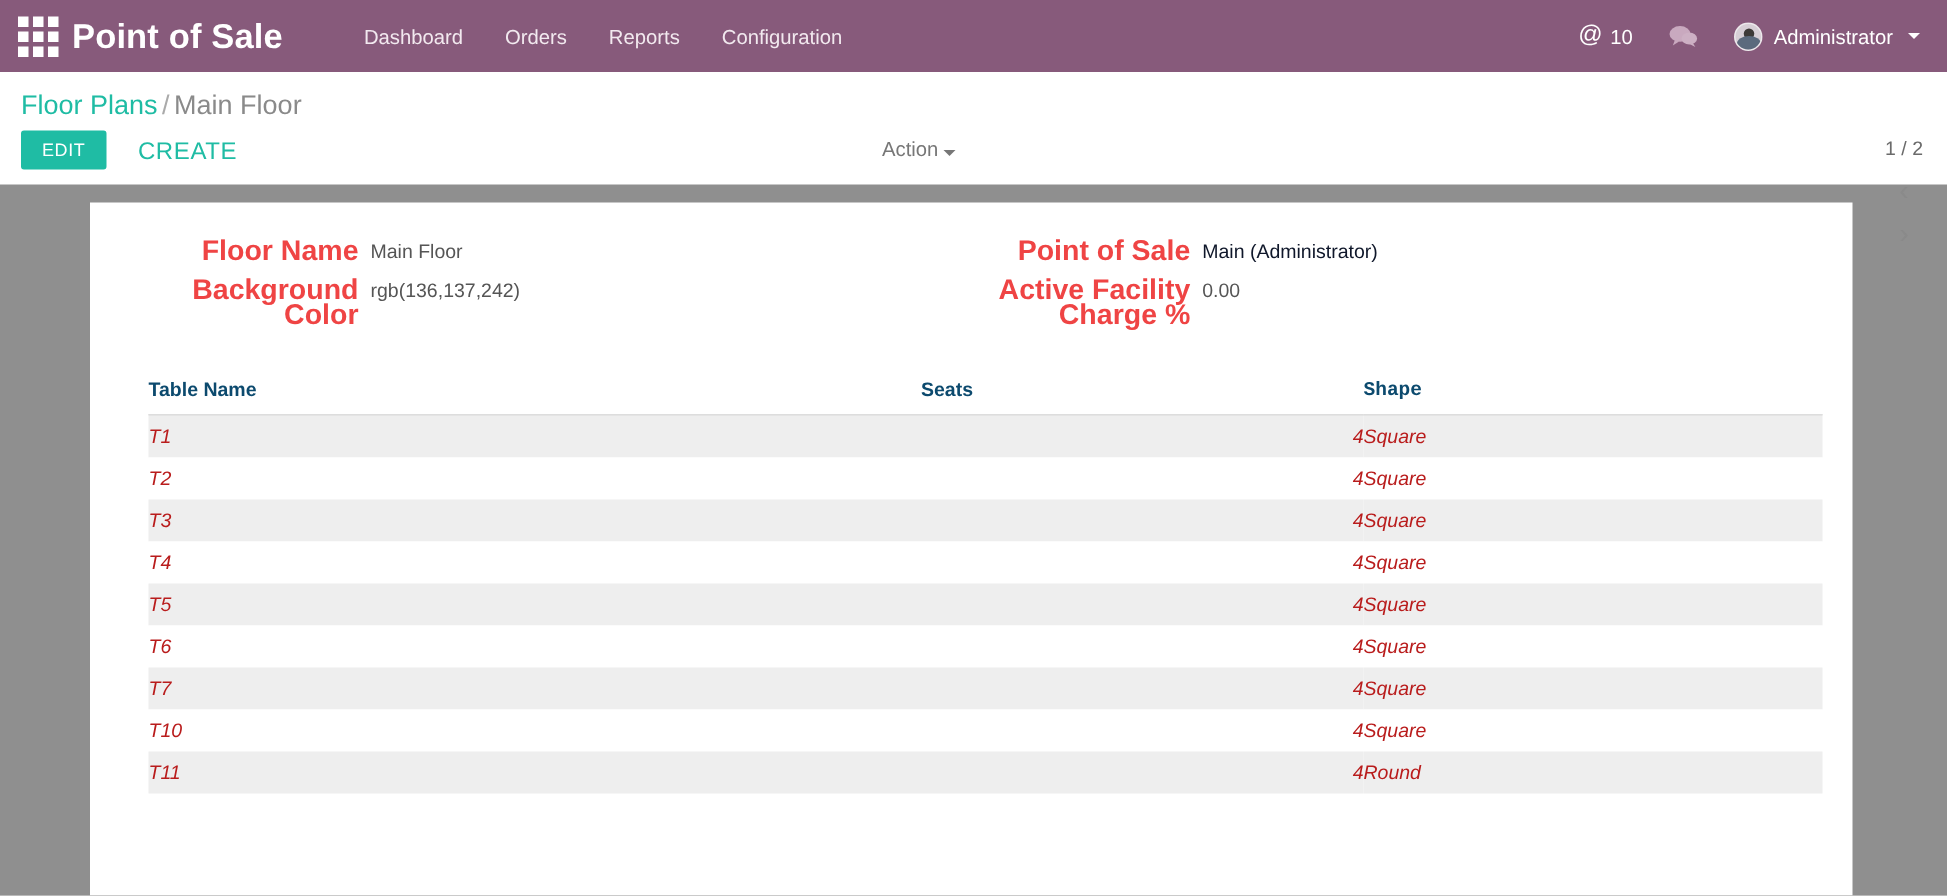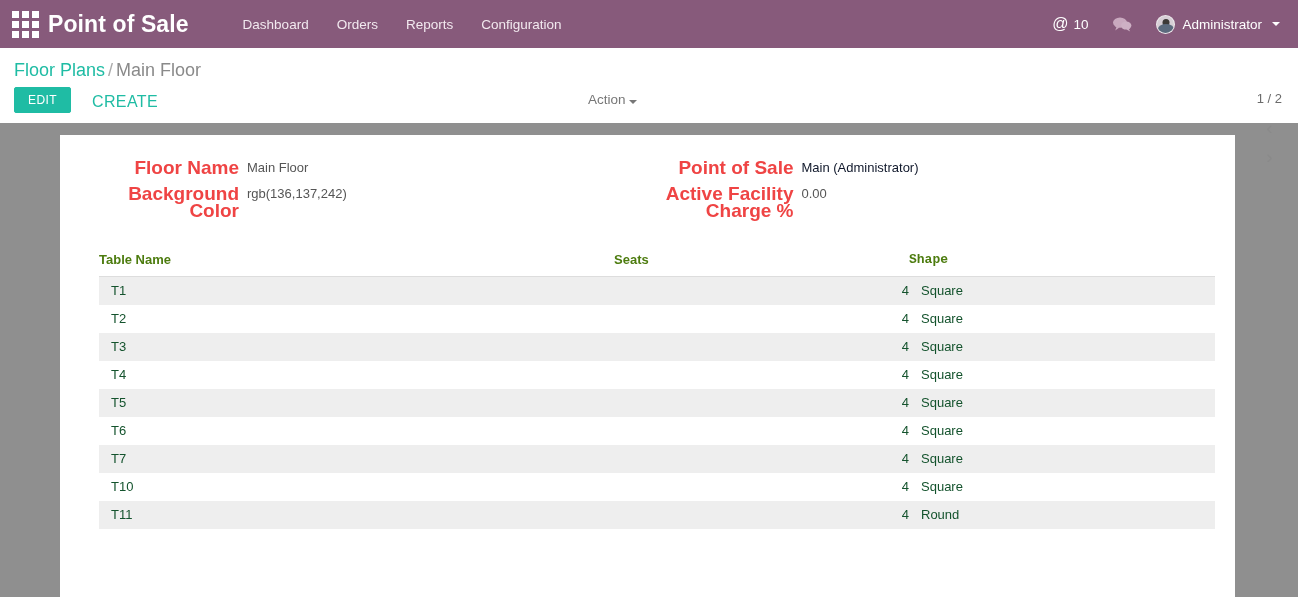--- a/index.html
+++ b/index.html
@@ -270,37 +270,38 @@
   .list-wrap { margin-top: 20px; padding: 0 0 0 19px; }
   table.o-list {
     width: 100%;
     border-collapse: collapse;
     font-size: 13px;
     table-layout: fixed;
   }
   table.o-list thead th {
     text-align: left;
     font-weight: bold;
-    color: #4d7c0f;
+    color: #0c4a6e;
     font-size: 13px;
     padding: 4px 0 9px 0;
     border-bottom: 1px solid #dddddd;
     white-space: nowrap;
   }
   th.col-name { width: 515px; padding-left: 4px; }
   th.col-seats { width: 295px; }
   th.col-shape { width: auto; padding-left: 12px; font-family: Liberation Mono, monospace; }
 
   table.o-list tbody td {
-    padding: 6px 0 6px 12px;
-    color: #14532d;
+    padding: 6px 0 6px 0;
+    color: #b91c1c;
     font-size: 13px;
     line-height: 16px;
     white-space: nowrap;
     cursor: pointer;
+    font-style: italic;
   }
   td.c-name { padding-left: 4px; }
   td.c-seats { text-align: right; padding-right: 7px; }
   td.c-shape { padding-left: 12px; }
 
   table.o-list tbody tr:nth-child(odd) { background: #eeeeee; }
   table.o-list tbody tr:nth-child(even) { background: #ffffff; }
 </style>
 </head>
 <body>

